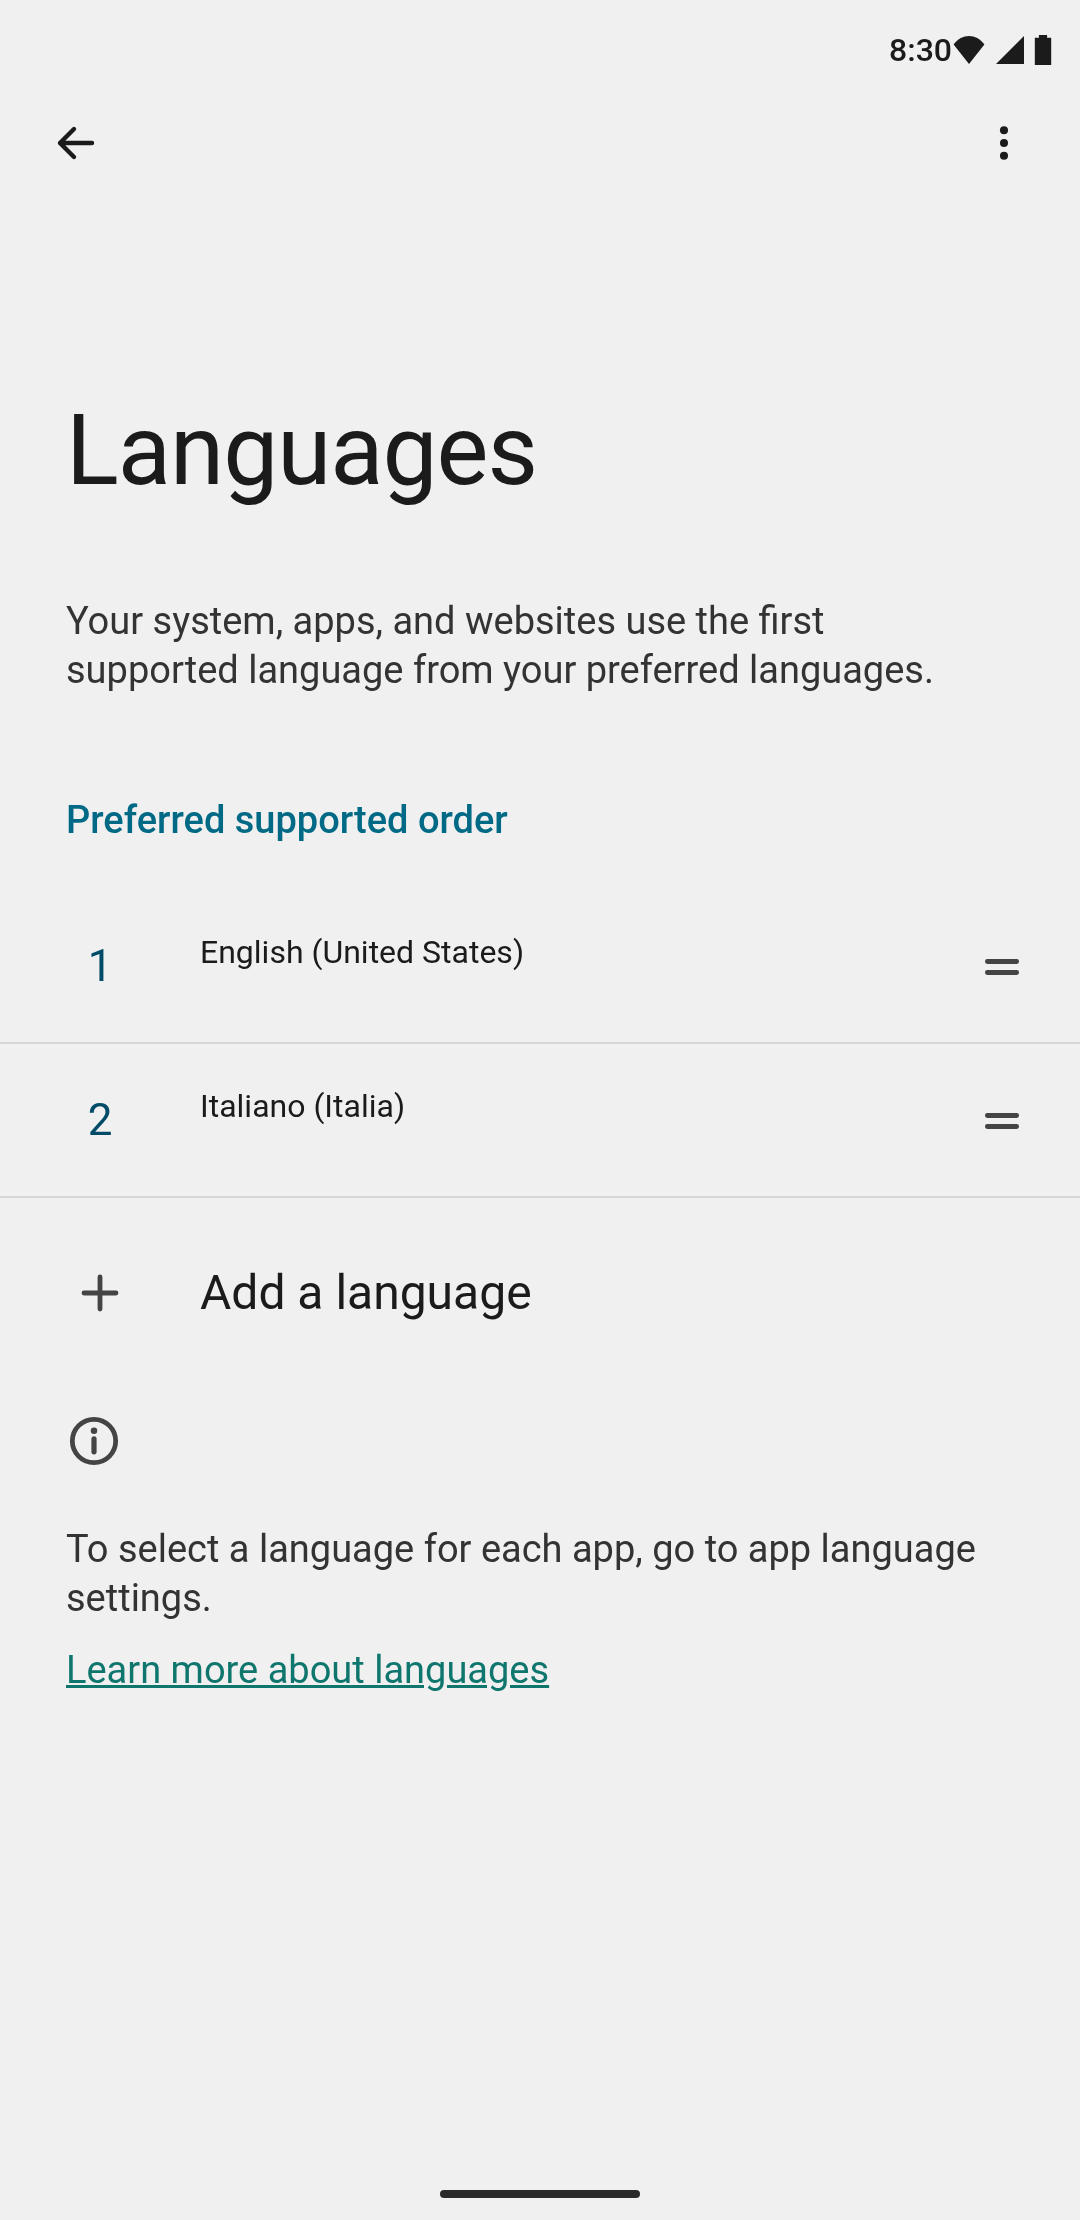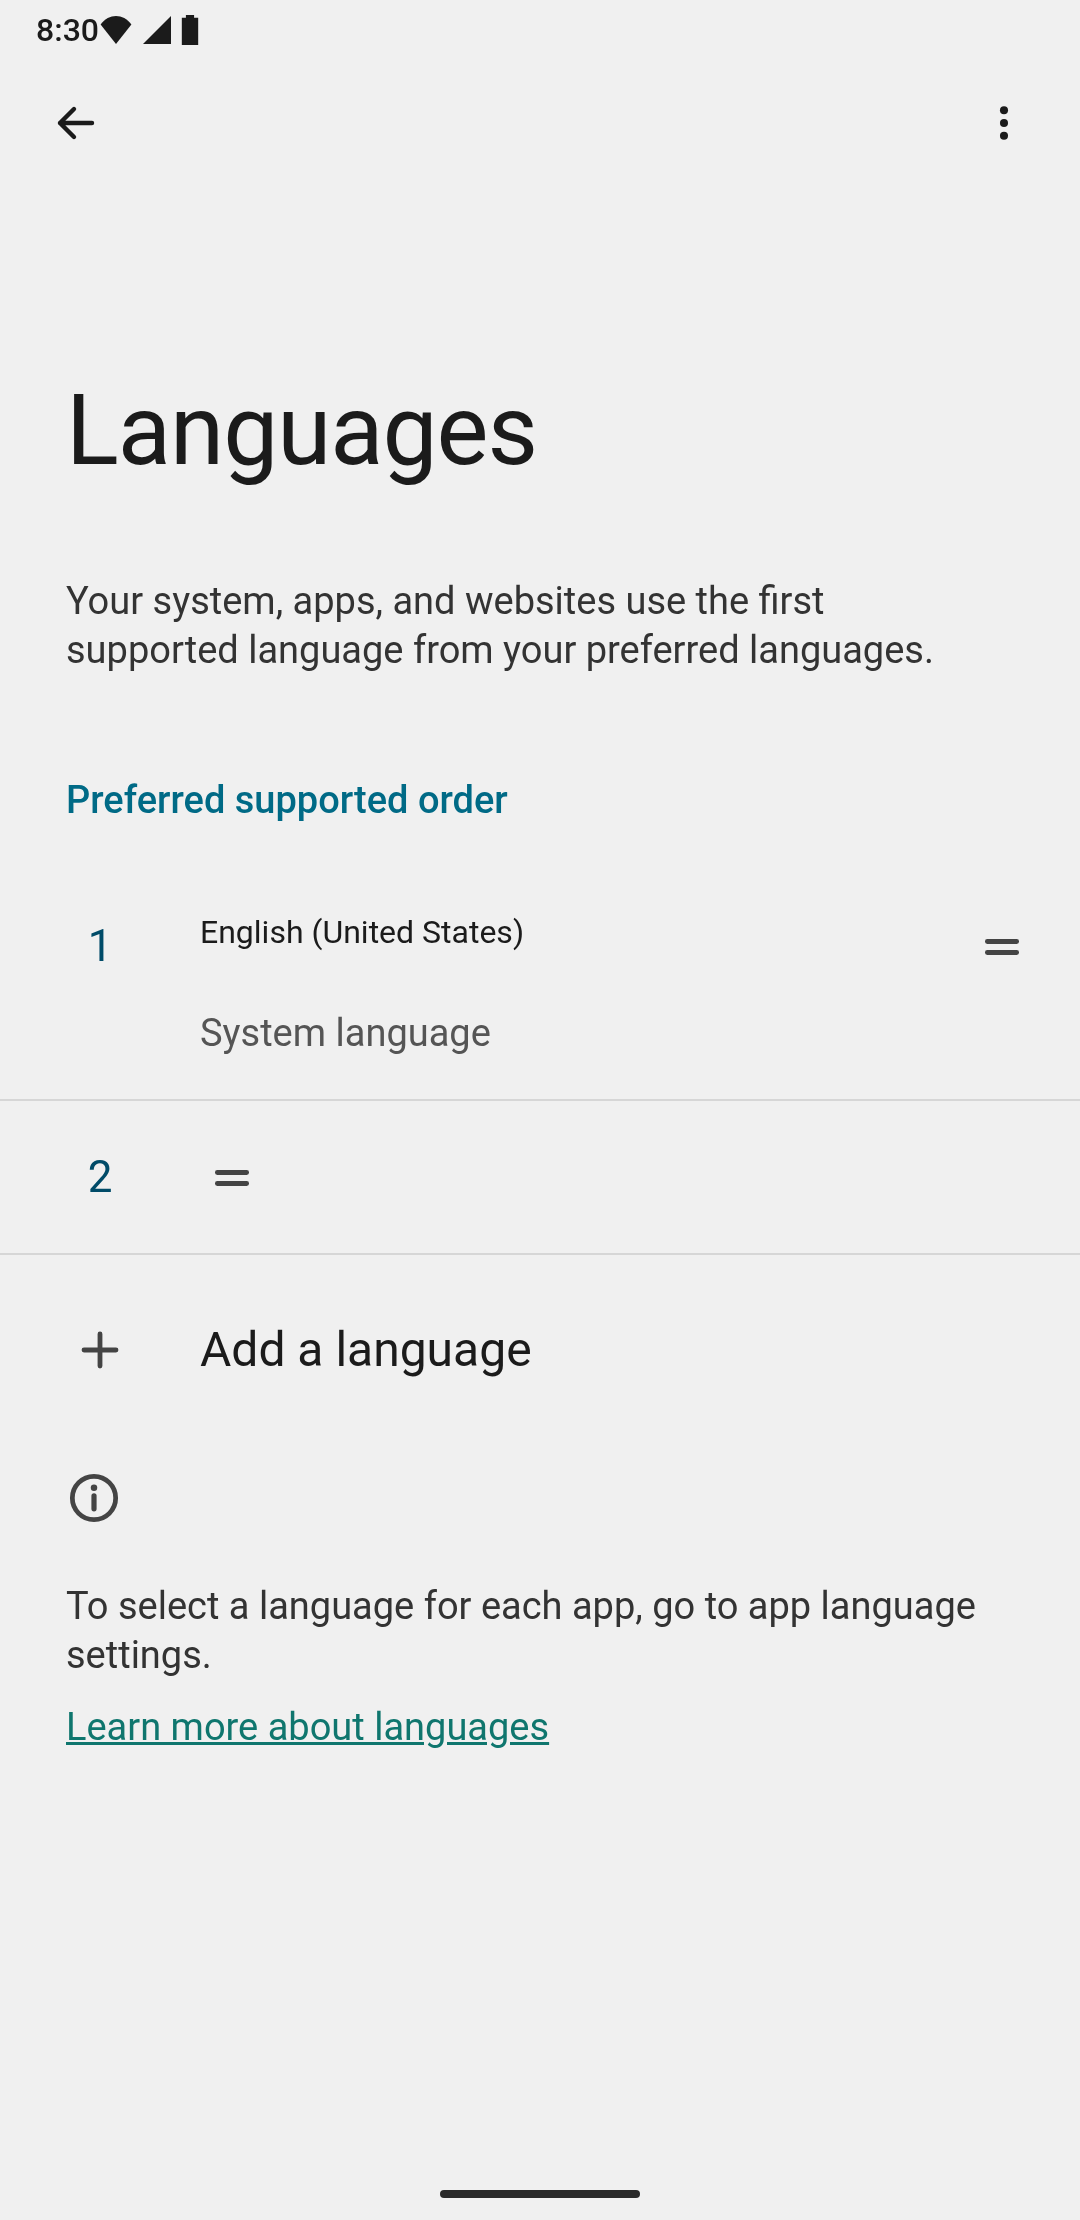--- a/index.html
+++ b/index.html
@@ -10,25 +10,26 @@
     color: #1f1f1f;
     position: relative;
     overflow: hidden;
   }
 
   
   .status-bar {
     height: 60px;
     display: flex;
     align-items: center;
-    justify-content: flex-start;
+    justify-content: flex-end;
     padding: 0 28px 0 36px;
     font-size: 32px;
     font-weight: 500;
     color: #1b1b1b;
+    margin-top: 20px;
   }
   .status-right { display: flex; align-items: center; gap: 10px; }
   .status-right svg { display: block; }
 
   
   .toolbar {
     height: 130px;
     display: flex;
     align-items: center;
     justify-content: space-between;
@@ -198,33 +199,35 @@
 <p class="page-desc">Your system, apps, and websites use the first supported language from your preferred languages.</p>
 
 <div class="section-header">Preferred supported order</div>
 
 <div class="lang-list">
 
   <div class="lang-item">
     <div class="lang-number">1</div>
     <div class="lang-body">
       <div class="lang-label">English (United States)</div>
-      <div class="lang-sub">System language</div>
     </div>
     <div class="drag-handle">
       <span>
         <svg width="44" height="44" viewBox="0 0 24 24">
             <path stroke="#444" stroke-width="2.6" stroke-linecap="round" d="M4 9 H20 M4 15 H20"></path>
           </svg>
       </span>
     </div>
   </div>
 
   <div class="lang-item">
     <div class="lang-number">2</div>
+    <div class="lang-body">
+      <div class="lang-label">Italiano (Italia)</div>
+    </div>
     <div class="drag-handle">
       <span>
         <svg width="44" height="44" viewBox="0 0 24 24">
             <path stroke="#444" stroke-width="2.6" stroke-linecap="round" d="M4 9 H20 M4 15 H20"></path>
           </svg>
       </span>
     </div>
   </div>
 
 </div>

